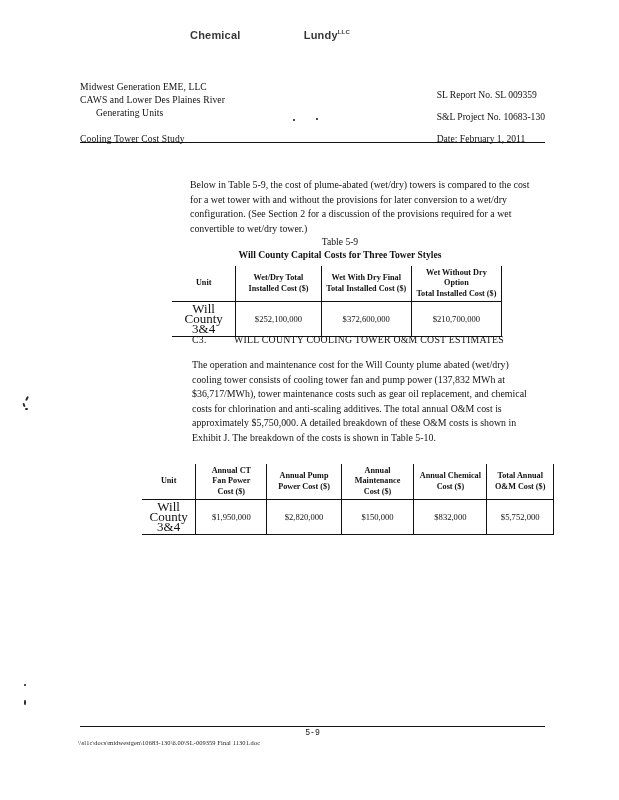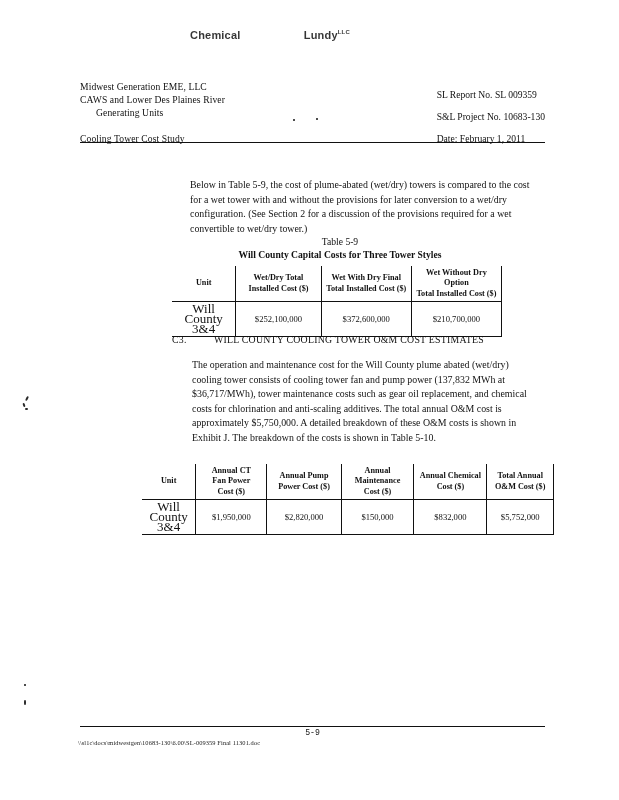--- a/index.html
+++ b/index.html
@@ -83,21 +83,21 @@
   
   .section-head {
     position: absolute;
     left: 172px;
     top: 334px;
     width: 370px;
     font-size: 9.8px;
     letter-spacing: 0.25px;
     display: flex;
   }
-  .section-head .num { width: 42px; flex: none; }
+  .section-head .num { width: 42px; flex: none; margin-left: 20px; }
   .section-head .title { flex: 1; }
 
   
   .tbl-caption {
     position: absolute;
     text-align: center;
     font-size: 9.6px;
     line-height: 12.8px;
     font-weight: 700;
   }

